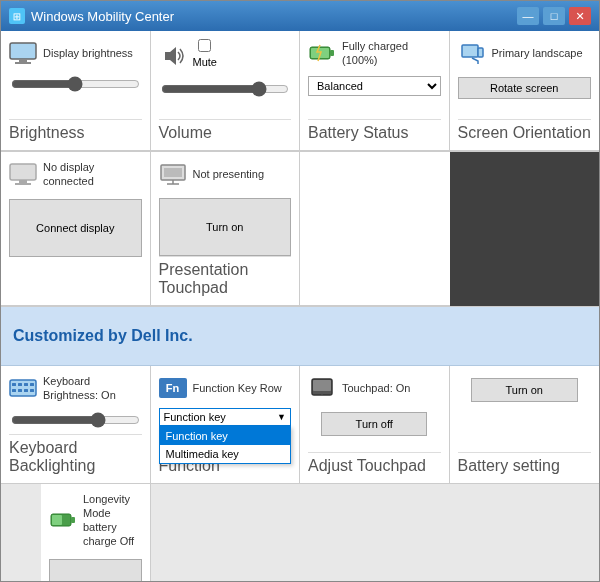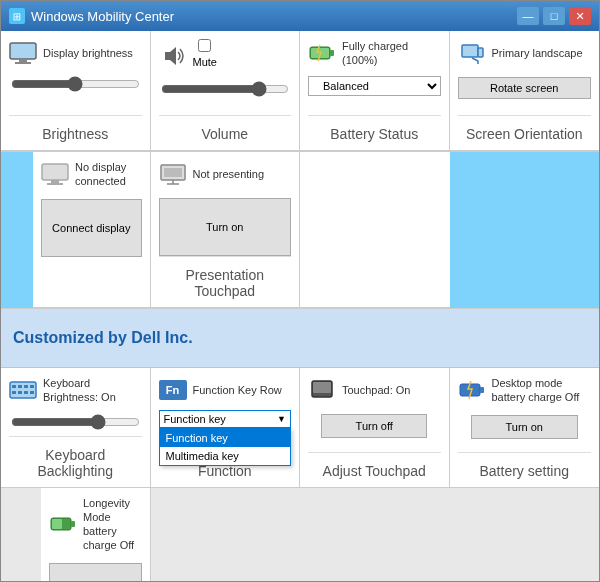--- a/index.html
+++ b/index.html
@@ -62,21 +62,21 @@
       align-items: center;
       justify-content: center;
       border-radius: 2px;
     }
     .title-btn-min { background: #5a9fd4; color: white; }
     .title-btn-max { background: #5a9fd4; color: white; }
     .title-btn-close { background: #d9534f; color: white; }
 
     .content-area {
       flex: 1;
-      background: #7dd3fc;
+      background: #404040;
       overflow: hidden;
       display: flex;
       flex-direction: column;
     }
 
     
     .top-grid {
       display: grid;
       grid-template-columns: repeat(4, 1fr);
       border-bottom: 1px solid #ccc;
@@ -108,26 +108,26 @@
       justify-content: center;
       font-size: 18px;
     }
     .cell-title {
       font-size: 11px;
       color: #333;
       line-height: 1.3;
     }
     .cell-bottom-label {
       margin-top: auto;
-      font-size: 14px;
+      font-size: 16px;
       color: #555;
-      text-align: center;
+      text-align: left;
       border-top: 1px solid #ddd;
       width: 100%;
-      padding-top: 10px;
+      padding-top: 4px;
     }
 
     
     .slider-container {
       width: 100%;
       padding: 4px 2px;
     }
     input[type=range] {
       width: 100%;
       height: 14px;
@@ -142,21 +142,21 @@
       font-size: 11px;
       margin-bottom: 4px;
       flex-direction: column;
     }
     .mute-row input[type=checkbox] { margin: 0; }
 
     
     .battery-select {
       width: 100%;
       font-size: 11px;
-      padding: 2px 10px;
+      padding: 2px 4px;
       border: 1px solid #aaa;
       background: white;
       margin-top: 2px;
     }
 
     
     .rotate-btn {
       width: 100%;
       padding: 4px 22px;
       font-size: 11px;
@@ -368,21 +368,21 @@
           </div>
           <span class="cell-title">Primary landscape</span>
         </div>
         <button class="rotate-btn">Rotate screen</button>
         <div class="cell-bottom-label">Screen Orientation</div>
       </div>
     </div>
 
     <div class="second-grid">
 
-      <div class="grid-cell" style="min-height:90px;margin-left:32px;">
+      <div class="grid-cell" style="min-height:90px;">
         <div class="cell-top">
           <div class="cell-icon">
             <svg width="28" height="22" viewBox="0 0 28 22">
               <rect x="1" y="1" width="26" height="16" rx="2" fill="#ddd" stroke="#aaa" stroke-width="1.5"></rect>
               <rect x="10" y="17" width="8" height="3" fill="#aaa"></rect>
               <rect x="6" y="20" width="16" height="2" fill="#aaa"></rect>
             </svg>
           </div>
           <span class="cell-title">No display connected</span>
         </div>
@@ -468,30 +468,20 @@
                 <line x1="14" y1="14" x2="14" y2="18" stroke="#555" stroke-width="1"></line>
               </svg>
             </div>
             <span class="cell-title">Touchpad: On</span>
           </div>
           <button class="turn-off-btn">Turn off</button>
           <div class="cell-bottom-label">Adjust Touchpad</div>
         </div>
 
         <div class="bottom-cell" style="border-right:none;">
-          <div class="cell-top">
-            <div class="cell-icon">
-              <svg width="28" height="28" viewBox="0 0 28 28">
-                <rect x="2" y="8" width="20" height="12" rx="2" fill="#3a7bbf" stroke="#2a5bbf" stroke-width="1"></rect>
-                <rect x="22" y="11" width="4" height="6" rx="1" fill="#3a7bbf"></rect>
-                <path d="M13,5 L10,13 L14,13 L11,23" stroke="#f0c040" stroke-width="1.5" fill="none"></path>
-              </svg>
-            </div>
-            <span class="cell-title">Desktop mode battery charge Off</span>
-          </div>
           <button class="turn-off-btn">Turn on</button>
           <div class="cell-bottom-label">Battery setting</div>
         </div>
       </div>
 
       <div style="display:grid;grid-template-columns:repeat(4,1fr);">
         <div class="longevity-cell">
           <div class="cell-top">
             <div class="cell-icon">
               <svg width="28" height="28" viewBox="0 0 28 28">

